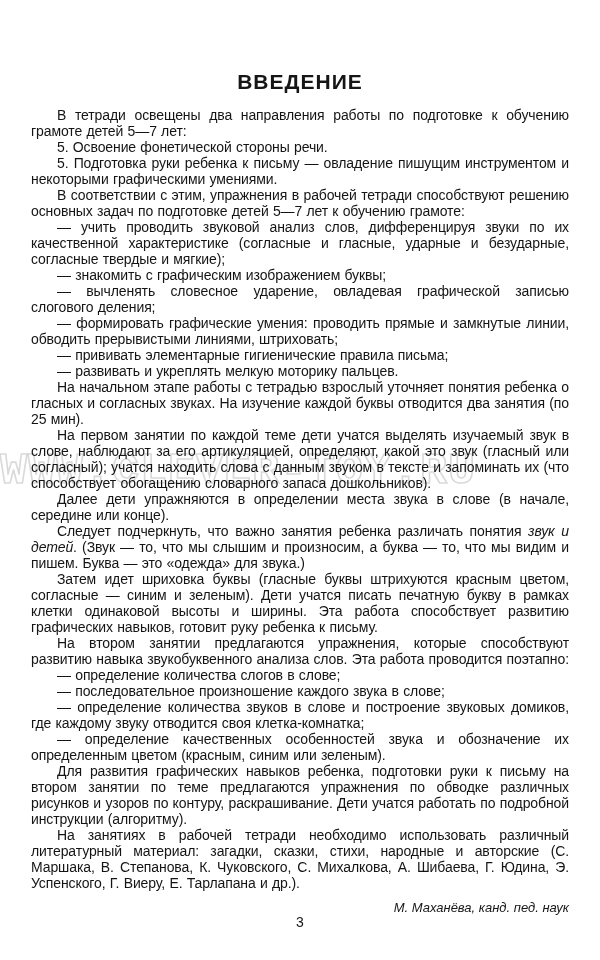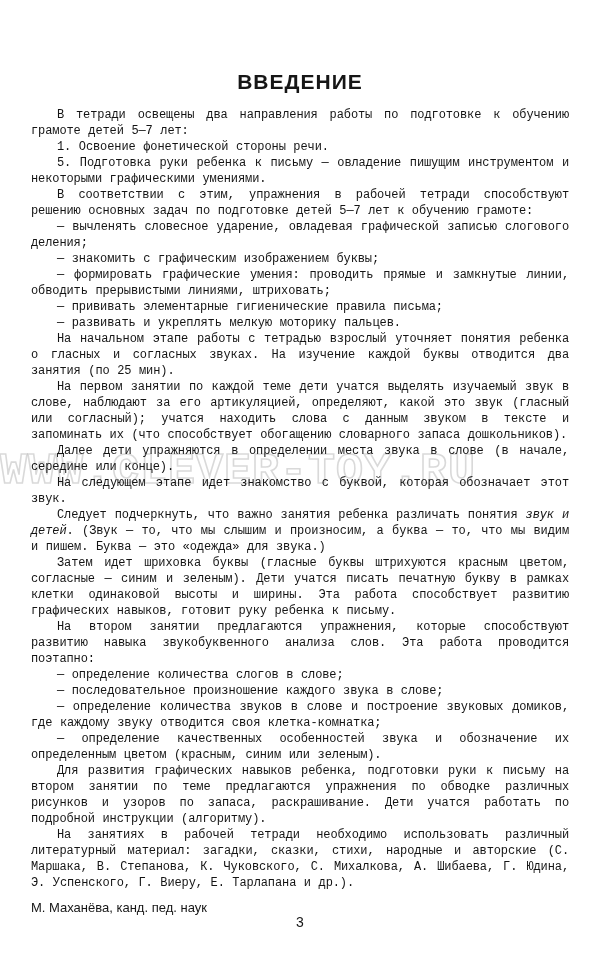--- a/index.html
+++ b/index.html
@@ -44,33 +44,34 @@
   .title {
     margin: 0 0 13px 0;
     text-align: center;
     font-size: 21px;
     font-weight: bold;
     letter-spacing: 1px;
     color: #161616;
   }
   .body-text .para {
     margin: 0;
-    font-size: 12px;
+    font-size: 14px;
     line-height: 16px;
     text-align: justify;
     text-indent: 26px;
     letter-spacing: -0.1px;
     word-spacing: 0.5px;
-    font-family: Liberation Mono, monospace;
   }
   .body-text .para em {
     font-style: italic;
   }
   .signature {
     margin-top: 9px;
+    text-align: right;
+    font-style: italic;
     font-size: 13px;
     line-height: 16px;
     color: #161616;
   }
   .page-number {
     position: absolute;
     left: 0;
     width: 100%;
     top: 914px;
     text-align: center;
@@ -83,40 +84,40 @@
 <body>
 
 <div class="page">
   <div class="watermark">WWW.CLEVER-TOY.RU</div>
 
   <div class="content">
     <h1 class="title">ВВЕДЕНИЕ</h1>
 
     <div class="body-text">
         <p class="para">В тетради освещены два направления работы по подготовке к обучению грамоте детей 5—7 лет:</p>
-        <p class="para">1. Освоение фонетической стороны речи.</p>
+        <p class="para">5. Освоение фонетической стороны речи.</p>
         <p class="para">5. Подготовка руки ребенка к письму — овладение пишущим инструментом и некоторыми графическими умениями.</p>
         <p class="para">В соответствии с этим, упражнения в рабочей тетради способствуют решению основных задач по подготовке детей 5—7 лет к обучению грамоте:</p>
+        <p class="para">— учить проводить звуковой анализ слов, дифференцируя звуки по их качественной характеристике (согласные и гласные, ударные и безударные, согласные твердые и мягкие);</p>
+        <p class="para">— знакомить с графическим изображением буквы;</p>
         <p class="para">— вычленять словесное ударение, овладевая графической записью слогового деления;</p>
-        <p class="para">— знакомить с графическим изображением буквы;</p>
         <p class="para">— формировать графические умения: проводить прямые и замкнутые линии, обводить прерывистыми линиями, штриховать;</p>
         <p class="para">— прививать элементарные гигиенические правила письма;</p>
         <p class="para">— развивать и укреплять мелкую моторику пальцев.</p>
         <p class="para">На начальном этапе работы с тетрадью взрослый уточняет понятия ребенка о гласных и согласных звуках. На изучение каждой буквы отводится два занятия (по 25 мин).</p>
         <p class="para">На первом занятии по каждой теме дети учатся выделять изучаемый звук в слове, наблюдают за его артикуляцией, определяют, какой это звук (гласный или согласный); учатся находить слова с данным звуком в тексте и запоминать их (что способствует обогащению словарного запаса дошкольников).</p>
         <p class="para">Далее дети упражняются в определении места звука в слове (в начале, середине или конце).</p>
-        <p class="para">На следующем этапе идет знакомство с буквой, которая обозначает этот звук.</p>
         <p class="para"><span>Следует подчеркнуть, что важно занятия ребенка различать понятия </span><em>звук и детей</em><span>. (Звук — то, что мы слышим и произносим, а буква — то, что мы видим и пишем. Буква — это «одежда» для звука.)</span></p>
         <p class="para">Затем идет шриховка буквы (гласные буквы штрихуются красным цветом, согласные — синим и зеленым). Дети учатся писать печатную букву в рамках клетки одинаковой высоты и ширины. Эта работа способствует развитию графических навыков, готовит руку ребенка к письму.</p>
         <p class="para">На втором занятии предлагаются упражнения, которые способствуют развитию навыка звукобуквенного анализа слов. Эта работа проводится поэтапно:</p>
         <p class="para">— определение количества слогов в слове;</p>
         <p class="para">— последовательное произношение каждого звука в слове;</p>
         <p class="para">— определение количества звуков в слове и построение звуковых домиков, где каждому звуку отводится своя клетка-комнатка;</p>
         <p class="para">— определение качественных особенностей звука и обозначение их определенным цветом (красным, синим или зеленым).</p>
-        <p class="para">Для развития графических навыков ребенка, подготовки руки к письму на втором занятии по теме предлагаются упражнения по обводке различных рисунков и узоров по запаса, раскрашивание. Дети учатся работать по подробной инструкции (алгоритму).</p>
+        <p class="para">Для развития графических навыков ребенка, подготовки руки к письму на втором занятии по теме предлагаются упражнения по обводке различных рисунков и узоров по контуру, раскрашивание. Дети учатся работать по подробной инструкции (алгоритму).</p>
         <p class="para">На занятиях в рабочей тетради необходимо использовать различный литературный материал: загадки, сказки, стихи, народные и авторские (С. Маршака, В. Степанова, К. Чуковского, С. Михалкова, А. Шибаева, Г. Юдина, Э. Успенского, Г. Виеру, Е. Тарлапана и др.).</p>
       </div>
 
     <div class="signature">М. Маханёва, канд. пед. наук</div>
   </div>
 
   <div class="page-number">3</div>
 </div>
 
 </body></html>

